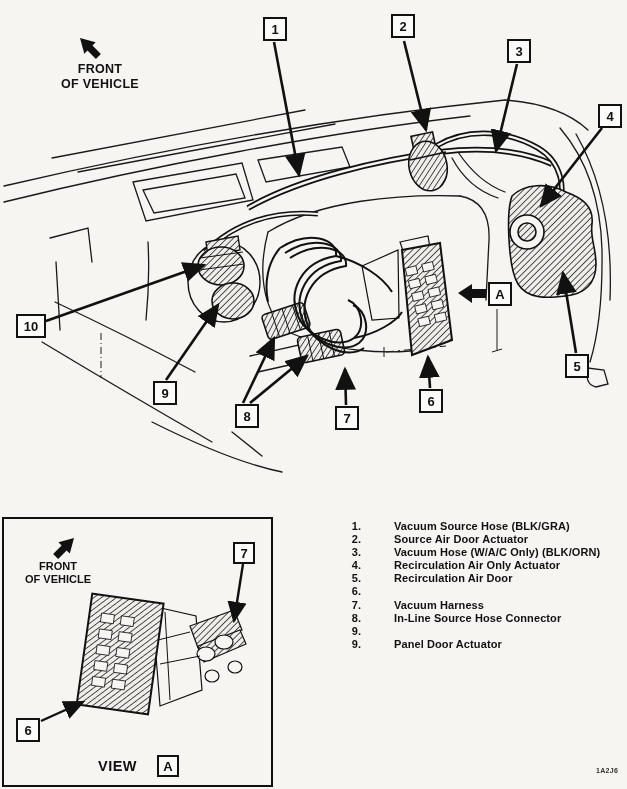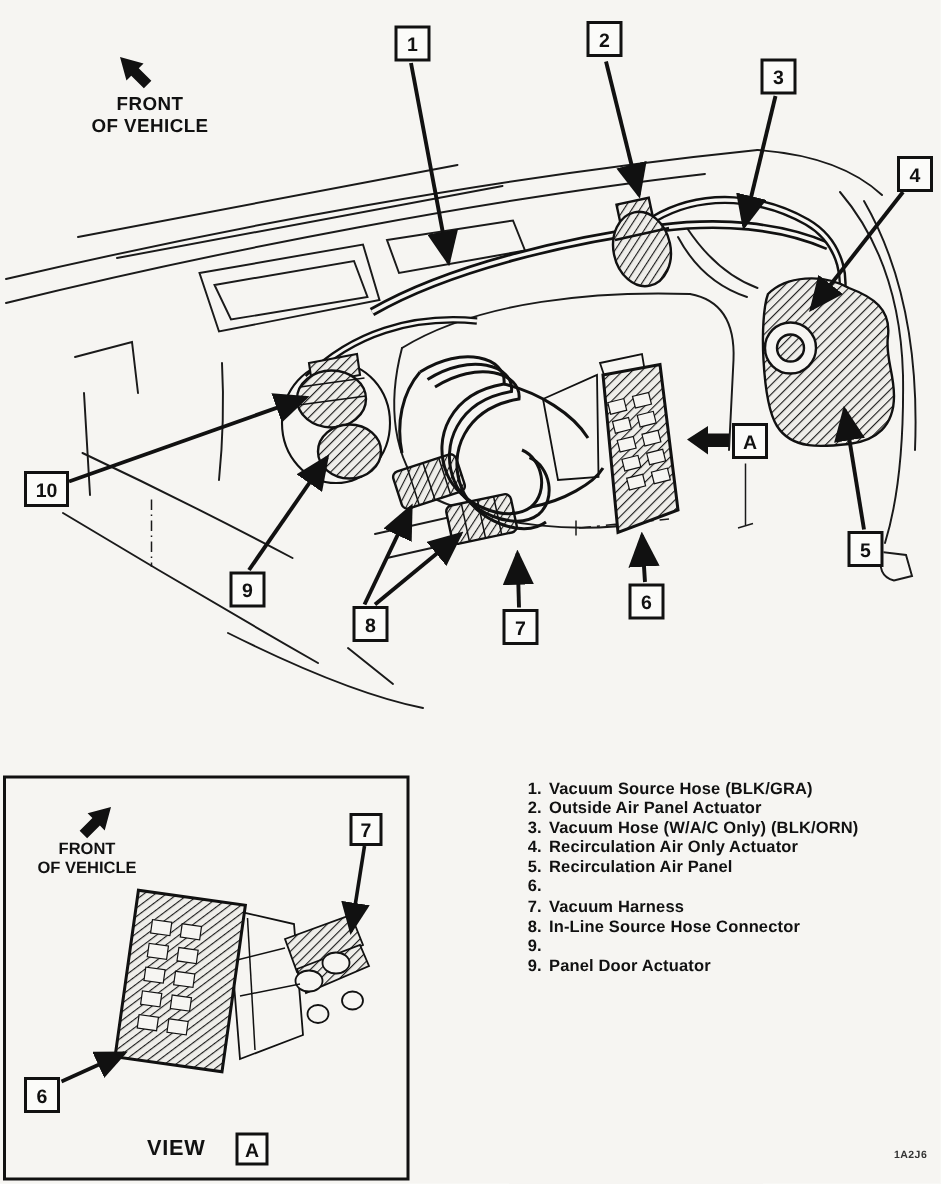--- a/index.html
+++ b/index.html
@@ -26,21 +26,21 @@
   .view-caption{position:absolute;left:98px;top:755px;display:flex;align-items:center;gap:20px;z-index:5;}
   .view-caption .vw{font-weight:bold;font-size:14.5px;letter-spacing:.5px;}
   .view-caption .vbox{
     width:22px;height:22px;border:2px solid #111;box-sizing:border-box;background:#fbfbf9;
     display:flex;align-items:center;justify-content:center;font-weight:bold;font-size:13px;
   }
   .legend{position:absolute;left:337px;top:520px;width:285px;z-index:4;}
   .legend-row{display:flex;align-items:flex-start;}
   .legend-num{width:24px;text-align:right;padding-right:5px;flex:0 0 auto;
     font-size:11px;font-weight:700;line-height:13.1px;}
-  .legend-label{font-size:11px;font-weight:700;line-height:13.1px;letter-spacing:.1px;}
+  .legend-label{font-size:11px;font-weight:700;line-height:13.1px;letter-spacing:.1px;margin-left:28px;}
   .doc-code{position:absolute;left:596px;top:767px;font-size:7px;font-weight:bold;
     letter-spacing:.3px;color:#333;z-index:4;}
 </style>
 </head>
 <body>
 
 <div class="canvas">
 
   <svg class="art" width="627" height="789" viewBox="0 0 627 789">
     <defs>
@@ -242,36 +242,36 @@
 
   <div class="legend">
 
       <div class="legend-row">
         <span class="legend-num">1.</span>
         <span class="legend-label">Vacuum Source Hose (BLK/GRA)</span>
       </div>
 
       <div class="legend-row">
         <span class="legend-num">2.</span>
-        <span class="legend-label">Outside Air Panel Actuator</span>
+        <span class="legend-label">Source Air Door Actuator</span>
       </div>
 
       <div class="legend-row">
         <span class="legend-num">3.</span>
         <span class="legend-label">Vacuum Hose (W/A/C Only) (BLK/ORN)</span>
       </div>
 
       <div class="legend-row">
         <span class="legend-num">4.</span>
         <span class="legend-label">Recirculation Air Only Actuator</span>
       </div>
 
       <div class="legend-row">
         <span class="legend-num">5.</span>
-        <span class="legend-label">Recirculation Air Panel</span>
+        <span class="legend-label">Recirculation Air Door</span>
       </div>
 
       <div class="legend-row">
         <span class="legend-num">6.</span>
       </div>
 
       <div class="legend-row">
         <span class="legend-num">7.</span>
         <span class="legend-label">Vacuum Harness</span>
       </div>

